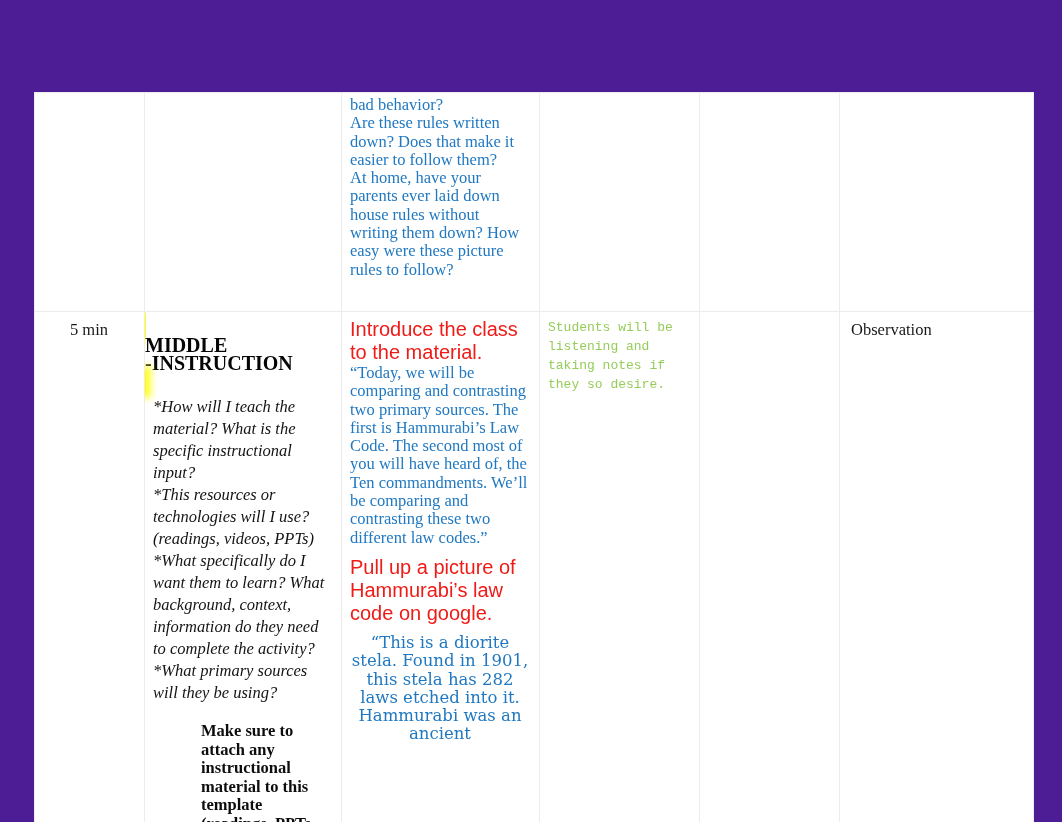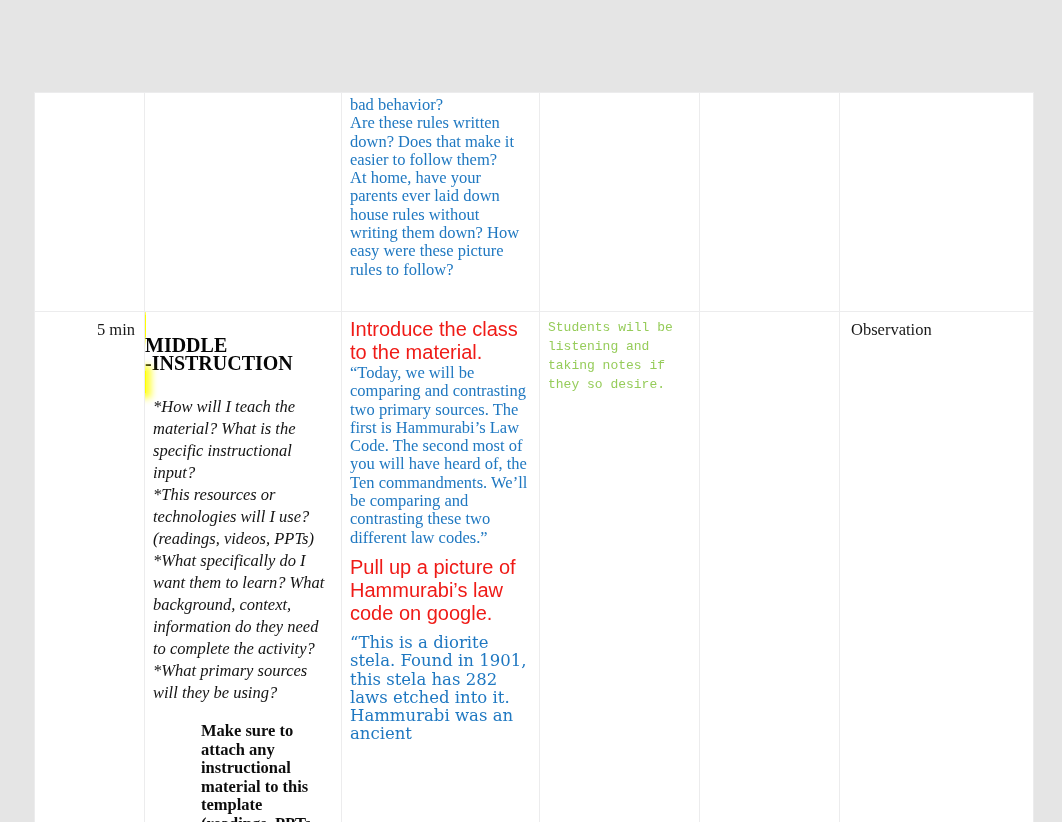--- a/index.html
+++ b/index.html
@@ -14,21 +14,21 @@
     overflow: hidden;
     position: relative;
   }
 
   #page {
     position: absolute;
     left: 0;
     top: 0;
     width: 1062px;
     height: 822px;
-    background: #e5e5e5;
+    background: #4c1d95;
   }
 
   
   #lesson-table {
     position: absolute;
     left: 34px;
     top: 92px;
     width: 999px;
     height: 620px;
     border-collapse: collapse;
@@ -62,20 +62,21 @@
     color: #1f78c1;
     font-size: 16.5px;
     line-height: 18.3px;
     font-family: "Liberation Serif", "DejaVu Serif", serif;
   }
   .t-blue-alt {
     color: #1f78c1;
     font-size: 16.5px;
     line-height: 18.3px;
     font-family: "DejaVu Serif", "Liberation Serif", serif;
+    text-align: center;
   }
   .t-red {
     color: #ef1b17;
     font-size: 20px;
     line-height: 23px;
     font-family: Liberation Sans, sans-serif;
   }
   .t-green {
     color: #96cc5a;
     font-size: 13px;
@@ -163,21 +164,21 @@
           <div class="cellpad t-plain"></div>
         </td>
         <td>
           <div class="cellpad t-plain"></div>
         </td>
       </tr>
 
       <tr class="row-main">
 
         <td>
-          <div class="cellpad t-plain" style="text-align:right;padding-top:9px;">5 min</div>
+          <div class="cellpad t-plain" style="text-align:center;padding-top:9px;">5 min</div>
         </td>
 
         <td>
           <div class="phase-title">
             <span class="hl">
               <span class="l1">MIDDLE</span>
               <span class="l2">-INSTRUCTION</span>
             </span>
           </div>
           <div class="cellpad" style="padding-top:5px;">

